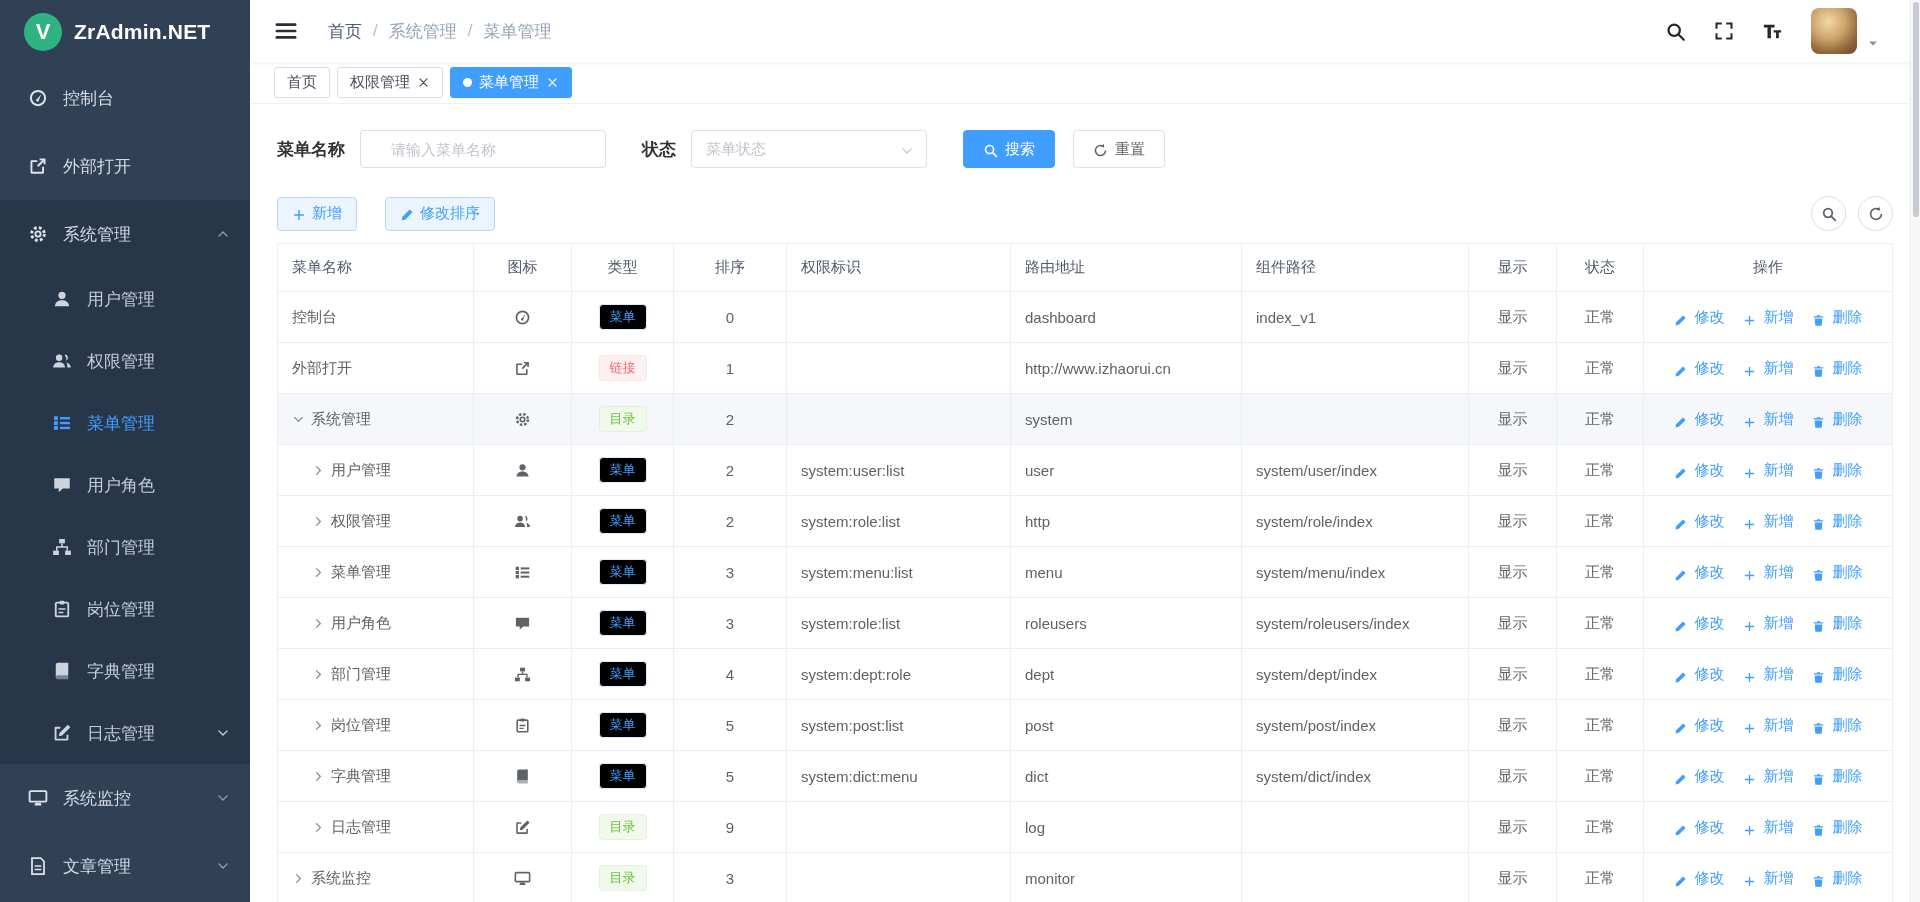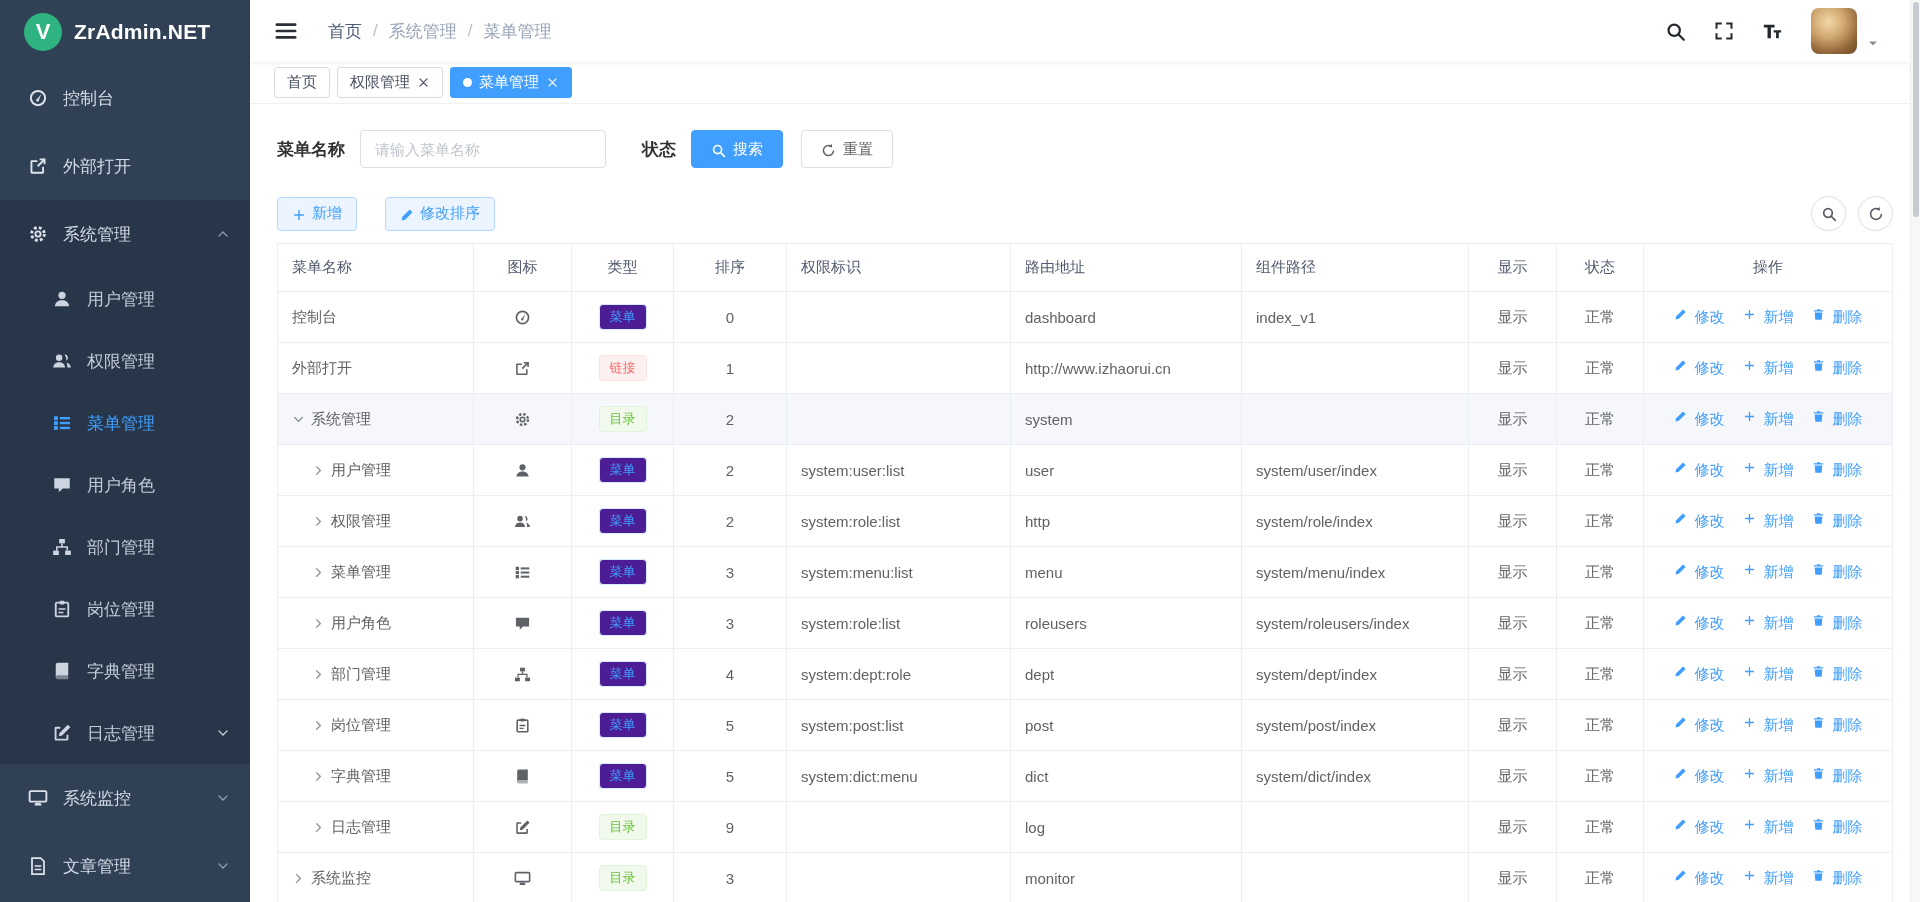--- a/index.html
+++ b/index.html
@@ -44,21 +44,21 @@
   .tab{height:31px;display:flex;align-items:center;gap:7px;padding:0 12px;border:1px solid #d8dce5;border-radius:3px;
     font-size:15px;color:#495060;background:#fff;cursor:pointer}
   .tab.active{background:#409eff;border-color:#409eff;color:#fff}
   .tab-dot{width:9px;height:9px;border-radius:50%;background:#fff;display:inline-block}
   .tab-close-btn{display:grid;place-items:center;color:inherit;cursor:pointer}
 
   
   .content{flex:1;padding:0 27px;overflow:hidden}
   .filters{display:flex;align-items:center;margin-top:26px}
   .f-label{font-size:17px;font-weight:bold;color:#333;margin-right:15px}
-  .f-input{width:246px;height:38px;border:1px solid #dcdfe6;border-radius:4px;padding:0 14px;font-size:15px;
+  .f-input{width:246px;height:38px;border:1px solid #dcdfe6;border-radius:4px;padding:0 30px;font-size:15px;
     color:#606266;outline:none;margin-right:36px;font-family:inherit}
   .f-input::placeholder{color:#c0c4cc}
   .f-select{width:236px;height:38px;border:1px solid #dcdfe6;border-radius:4px;padding:0 12px 0 14px;background:#fff;
     display:flex;align-items:center;justify-content:space-between;color:#c0c4cc;font-size:15px;cursor:pointer;margin-right:36px}
   .f-select .chev{color:#c0c4cc}
   .btn{height:38px;border-radius:4px;border:1px solid transparent;font-size:15px;display:inline-flex;align-items:center;gap:7px;
     padding:0 19px;cursor:pointer;font-family:inherit}
   .btn-primary{background:#409eff;border-color:#409eff;color:#fff}
   .btn-default{background:#fff;border-color:#dcdfe6;color:#606266;margin-left:18px}
 
@@ -74,26 +74,26 @@
   .menu-table{width:100%;margin-top:12px;border-collapse:collapse;table-layout:fixed;font-size:15px;color:#606266}
   .menu-table th,.menu-table td{border:1px solid #ebeef5;padding:0 14px;overflow:hidden;white-space:nowrap}
   .menu-table th{height:48px;color:#515a6e;font-weight:400;text-align:left;background:#fff}
   .menu-table td{height:51px}
   .menu-table th.center,.menu-table td.center{text-align:center}
   tr.hl{background:#f5f7fa}
   .name-wrap{display:flex;align-items:center}
   .name-wrap.lvl1{padding-left:20px}
   .tree-toggle{display:inline-flex;margin-right:6px;color:#848a93;cursor:pointer}
   .tag{display:inline-block;height:26px;line-height:24px;padding:0 10px;border-radius:4px;font-size:13px;border:1px solid}
-  .tag-blue{background:#4c1d95;border-color:#d9ecff;color:#409eff}
+  .tag-blue{background:#000000;border-color:#d9ecff;color:#409eff}
   .tag-red{background:#fef0f0;border-color:#fde2e2;color:#f56c6c}
   .tag-green{background:#f0f9eb;border-color:#e1f3d8;color:#67c23a}
   td.c-icon .ic{color:#5f6368}
   .ops{display:flex;justify-content:center;align-items:center}
-  .op{color:#409eff;display:inline-flex;align-items:flex-start;gap:8px;margin:0 9px;cursor:pointer;font-size:15px}
+  .op{color:#409eff;display:inline-flex;align-items:flex-end;gap:8px;margin:0 9px;cursor:pointer;font-size:15px}
 
   
   .page-scrollbar{position:fixed;top:0;right:0;width:10px;height:100%;background:#f7f7f7;border-left:1px solid #ececec;z-index:50}
   .page-scrollbar .thumb{position:absolute;top:2px;left:2px;width:6px;height:215px;border-radius:3px;background:#c6cad1}
 </style>
 </head>
 <body>
 
 <div class="app">
 
@@ -283,20 +283,26 @@
           </span>
         </div>
       </div>
 
     <div class="content">
 
       <div class="filters">
         <span class="f-label">菜单名称</span>
         <input class="f-input" type="text" placeholder="请输入菜单名称" style="">
         <span class="f-label">状态</span>
+        <div class="f-select">
+          <span>菜单状态</span>
+          <span id="sel-chev-slot"><svg class="ic chev" viewBox="0 0 16 16" fill="currentColor" style="width:14px;height:14px">
+                <path d="M3.3 5.6 8 10.3l4.7-4.7" fill="none" stroke="currentColor" stroke-width="1.5" stroke-linecap="round" stroke-linejoin="round"></path>
+              </svg></span>
+        </div>
         <button class="btn btn-primary">
           <span id="srch-ic-slot"><svg class="ic" viewBox="0 0 16 16" fill="currentColor" style="width:15px;height:15px">
                 <circle cx="7" cy="7" r="4.3" fill="none" stroke="currentColor" stroke-width="1.7"></circle>
                 <path d="M10.3 10.3l4 4" stroke="currentColor" stroke-width="1.7" stroke-linecap="round"></path>
               </svg></span>
           <span>搜索</span>
         </button>
         <button class="btn btn-default">
           <span id="rst-ic-slot"><svg class="ic" viewBox="0 0 16 16" fill="currentColor" style="width:15px;height:15px">
                 <path d="M13.4 8A5.4 5.4 0 1 1 11 3.5" fill="none" stroke="currentColor" stroke-width="1.6"></path>

